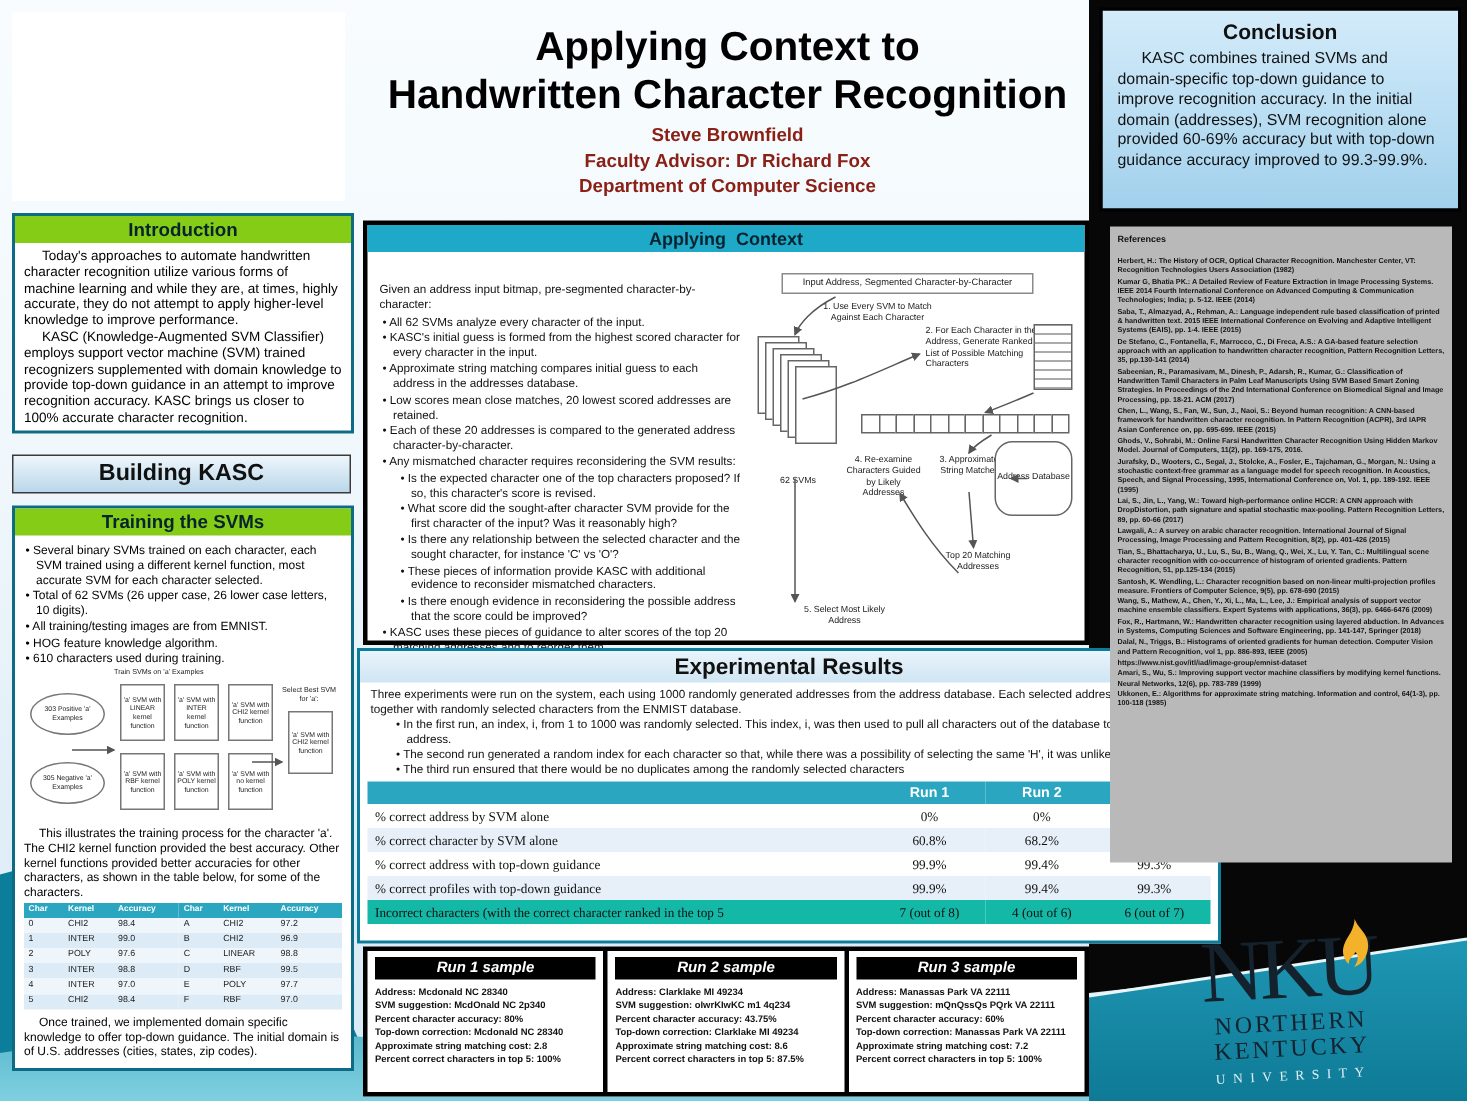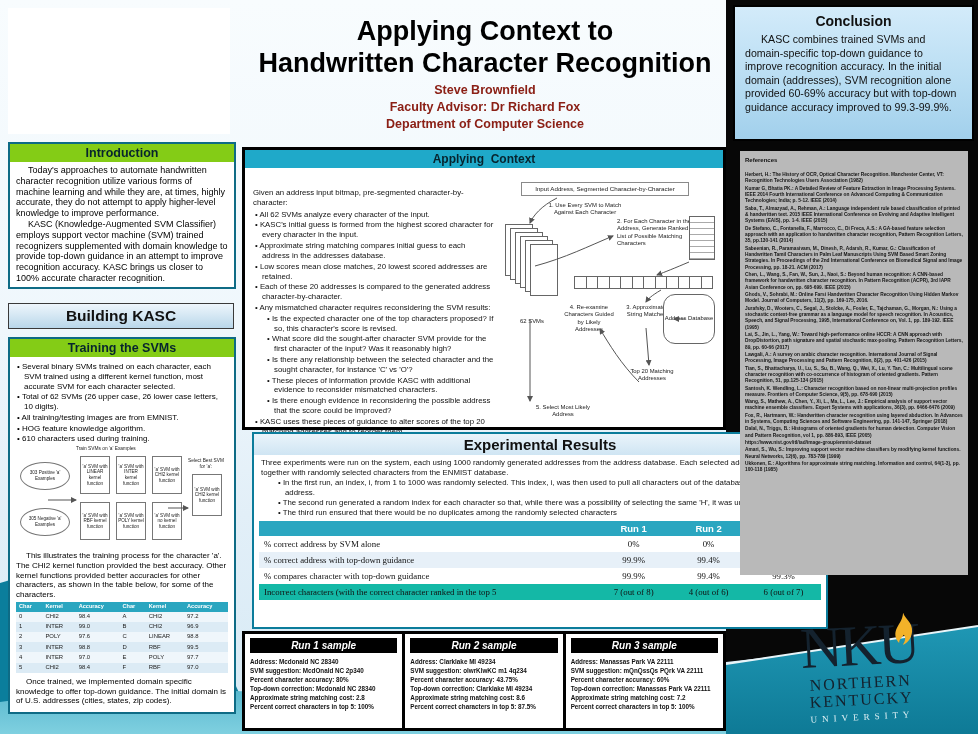--- a/index.html
+++ b/index.html
@@ -73,21 +73,21 @@
   #charrow{position:absolute;left:76px;top:100px;width:138px;height:13px;display:flex;}
   #charrow div{flex:1;border:1px solid #666;background:#fff;margin-left:-1px;}
   .f-step3{position:absolute;left:122px;top:128px;width:50px;text-align:center;}
   .f-db{position:absolute;right:0;top:118px;width:52px;height:50px;border:1.5px solid #666;border-radius:12px;
     background:#fff;display:flex;align-items:center;justify-content:center;text-align:center;box-sizing:border-box;}
   .f-step4{position:absolute;left:64px;top:128px;width:52px;text-align:center;}
   .f-top20{position:absolute;left:122px;top:192px;width:62px;text-align:center;}
   .f-step5{position:absolute;left:26px;top:228px;width:76px;text-align:center;}
 
   
-  .results-box{left:252px;top:432px;width:576px;height:197px;border:2px solid #0b7c9b;background:#fff;box-sizing:border-box;}
+  .results-box{left:238px;top:432px;width:576px;height:197px;border:2px solid #0b7c9b;background:#fff;box-sizing:border-box;}
   .res-header{background:linear-gradient(180deg,#eaf4fb,#cfe5f3);text-align:center;font-weight:bold;font-size:15px;padding:2px 0;color:#111;}
   .res-intro{padding:3px 7px 0;font-size:7.8px;line-height:1.25;color:#111;}
   #res-bullets{margin:1px 0 0 24px;padding:0;list-style:none;font-size:7.8px;line-height:1.25;color:#111;}
   #res-bullets li{padding-left:7px;text-indent:-7px;}
   #res-table{width:calc(100% - 10px);margin:4px auto 0;border-collapse:collapse;font-family:"Liberation Serif",serif;}
   #res-table th{background:#2aa6c0;color:#fff;font-size:9.5px;padding:2px;font-family:"Liberation Sans",sans-serif;}
   #res-table td{font-size:8.8px;padding:3px 5px;color:#111;}
   #res-table td.val{text-align:center;}
   #res-table tbody tr:nth-child(2) td,#res-table tbody tr:nth-child(4) td{background:#e7f0f8;}
   #res-table tbody tr:last-child td{background:#14b8a6;}
@@ -391,27 +391,33 @@
           </tr>
         </thead>
         <tbody>
           <tr>
             <td class="label">% correct address by SVM alone</td>
             <td class="val">0%</td>
             <td class="val">0%</td>
             <td class="val">0%</td>
           </tr>
           <tr>
+            <td class="label">% correct character by SVM alone</td>
+            <td class="val">60.8%</td>
+            <td class="val">68.2%</td>
+            <td class="val">69.0%</td>
+          </tr>
+          <tr>
             <td class="label">% correct address with top-down guidance</td>
             <td class="val">99.9%</td>
             <td class="val">99.4%</td>
             <td class="val">99.3%</td>
           </tr>
           <tr>
-            <td class="label">% compares character with top-down guidance</td>
+            <td class="label">% correct profiles with top-down guidance</td>
             <td class="val">99.9%</td>
             <td class="val">99.4%</td>
             <td class="val">99.3%</td>
           </tr>
           <tr>
             <td class="label">Incorrect characters (with the correct character ranked in the top 5</td>
             <td class="val">7 (out of 8)</td>
             <td class="val">4 (out of 6)</td>
             <td class="val">6 (out of 7)</td>
           </tr>

